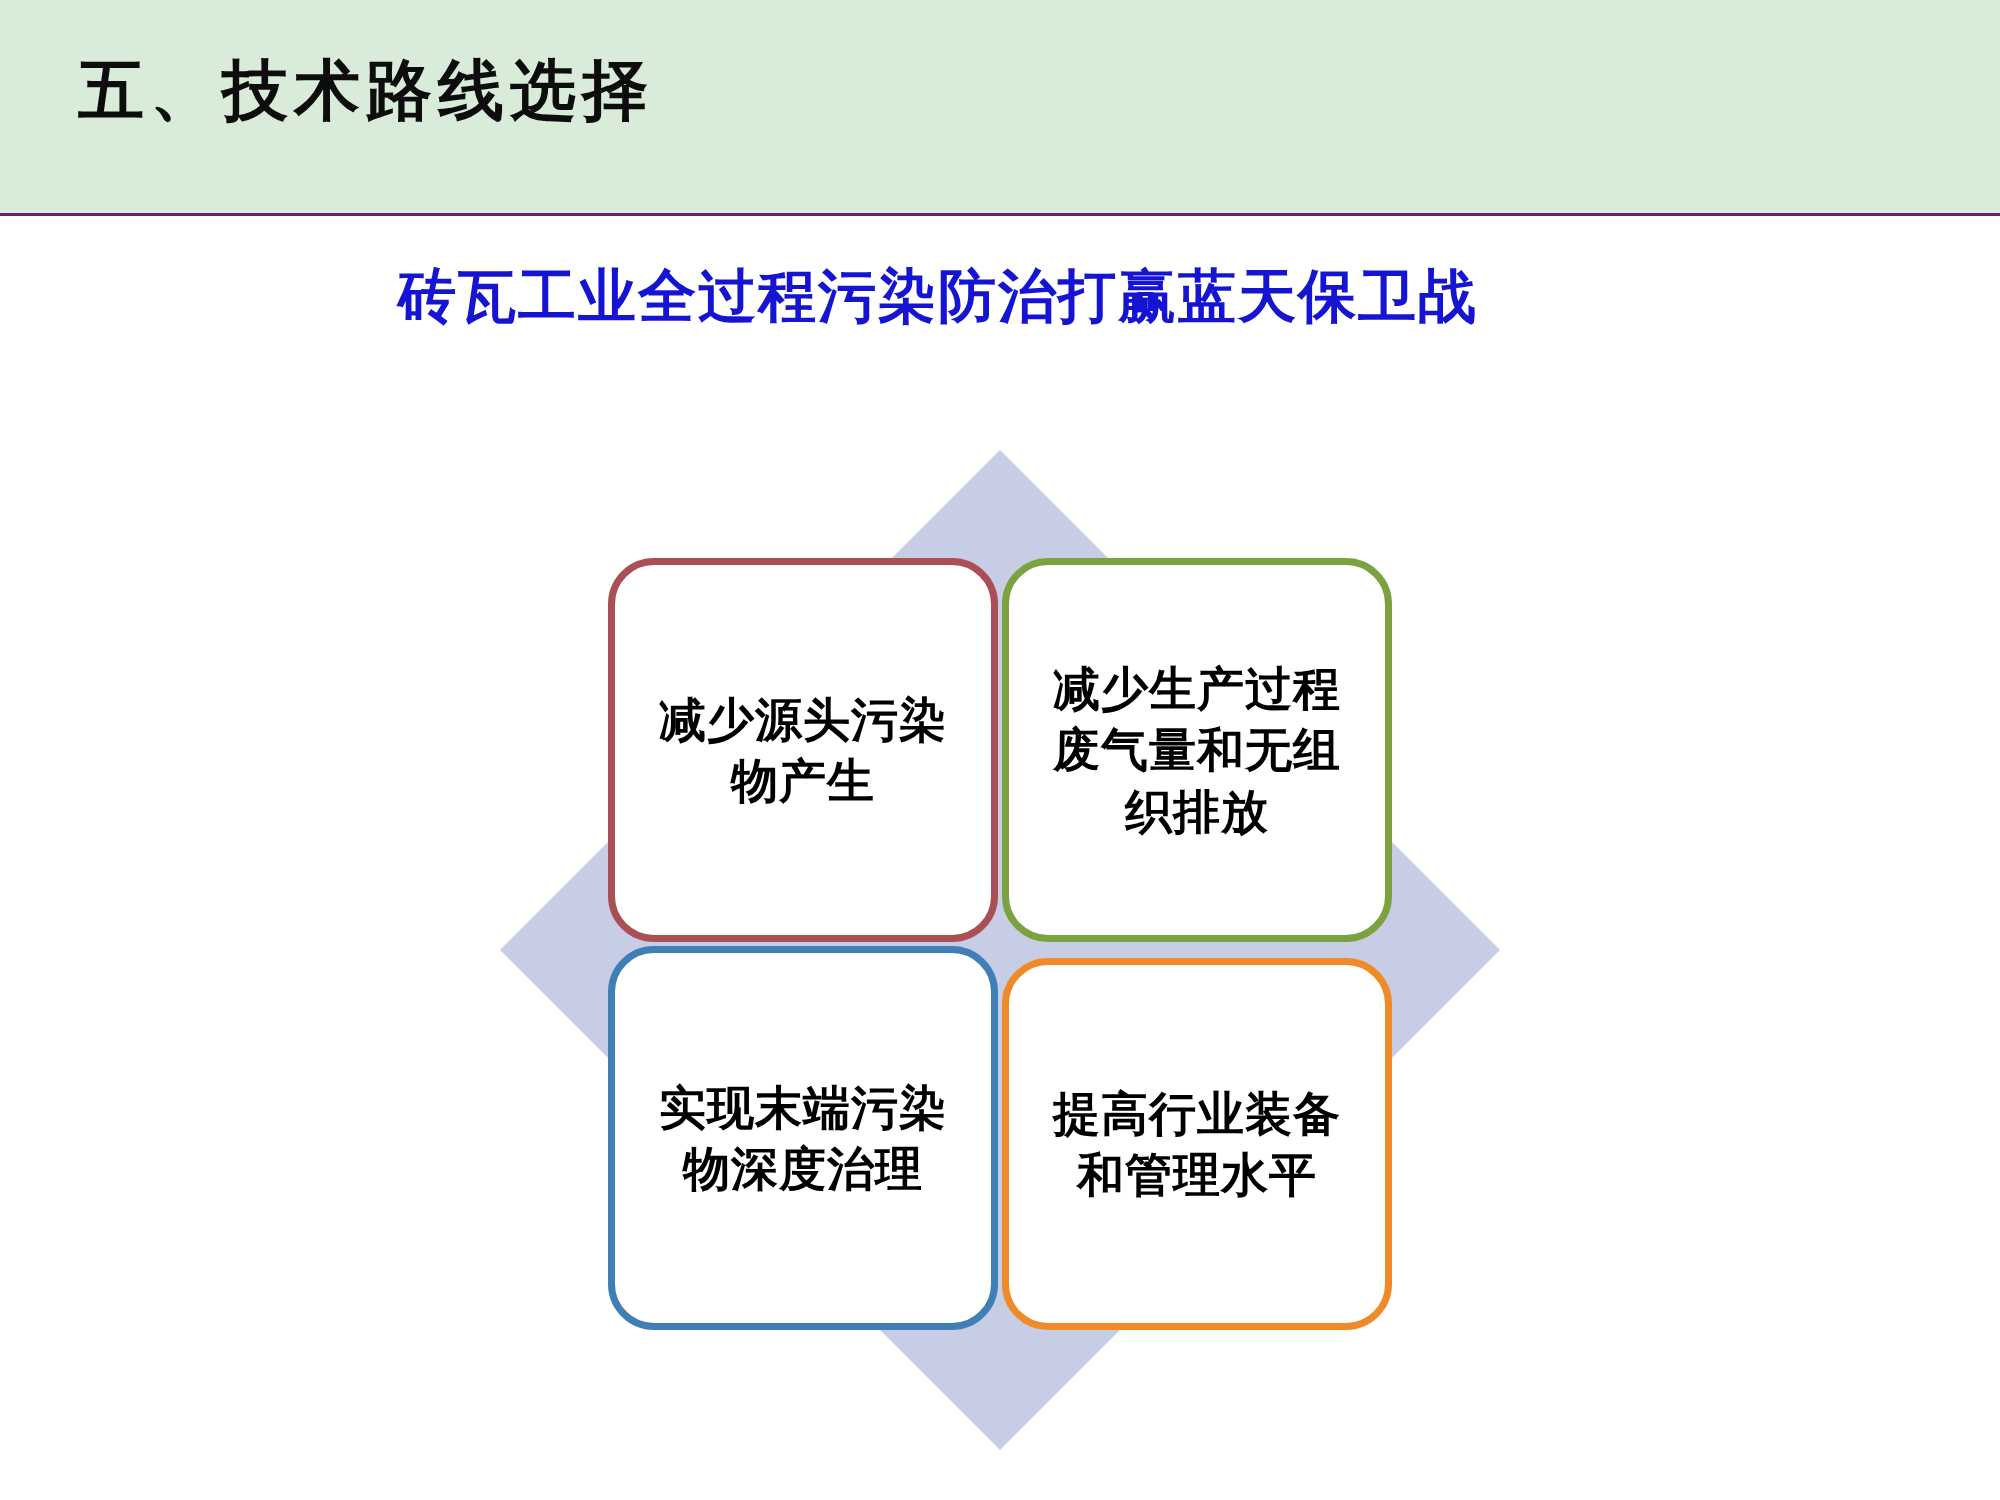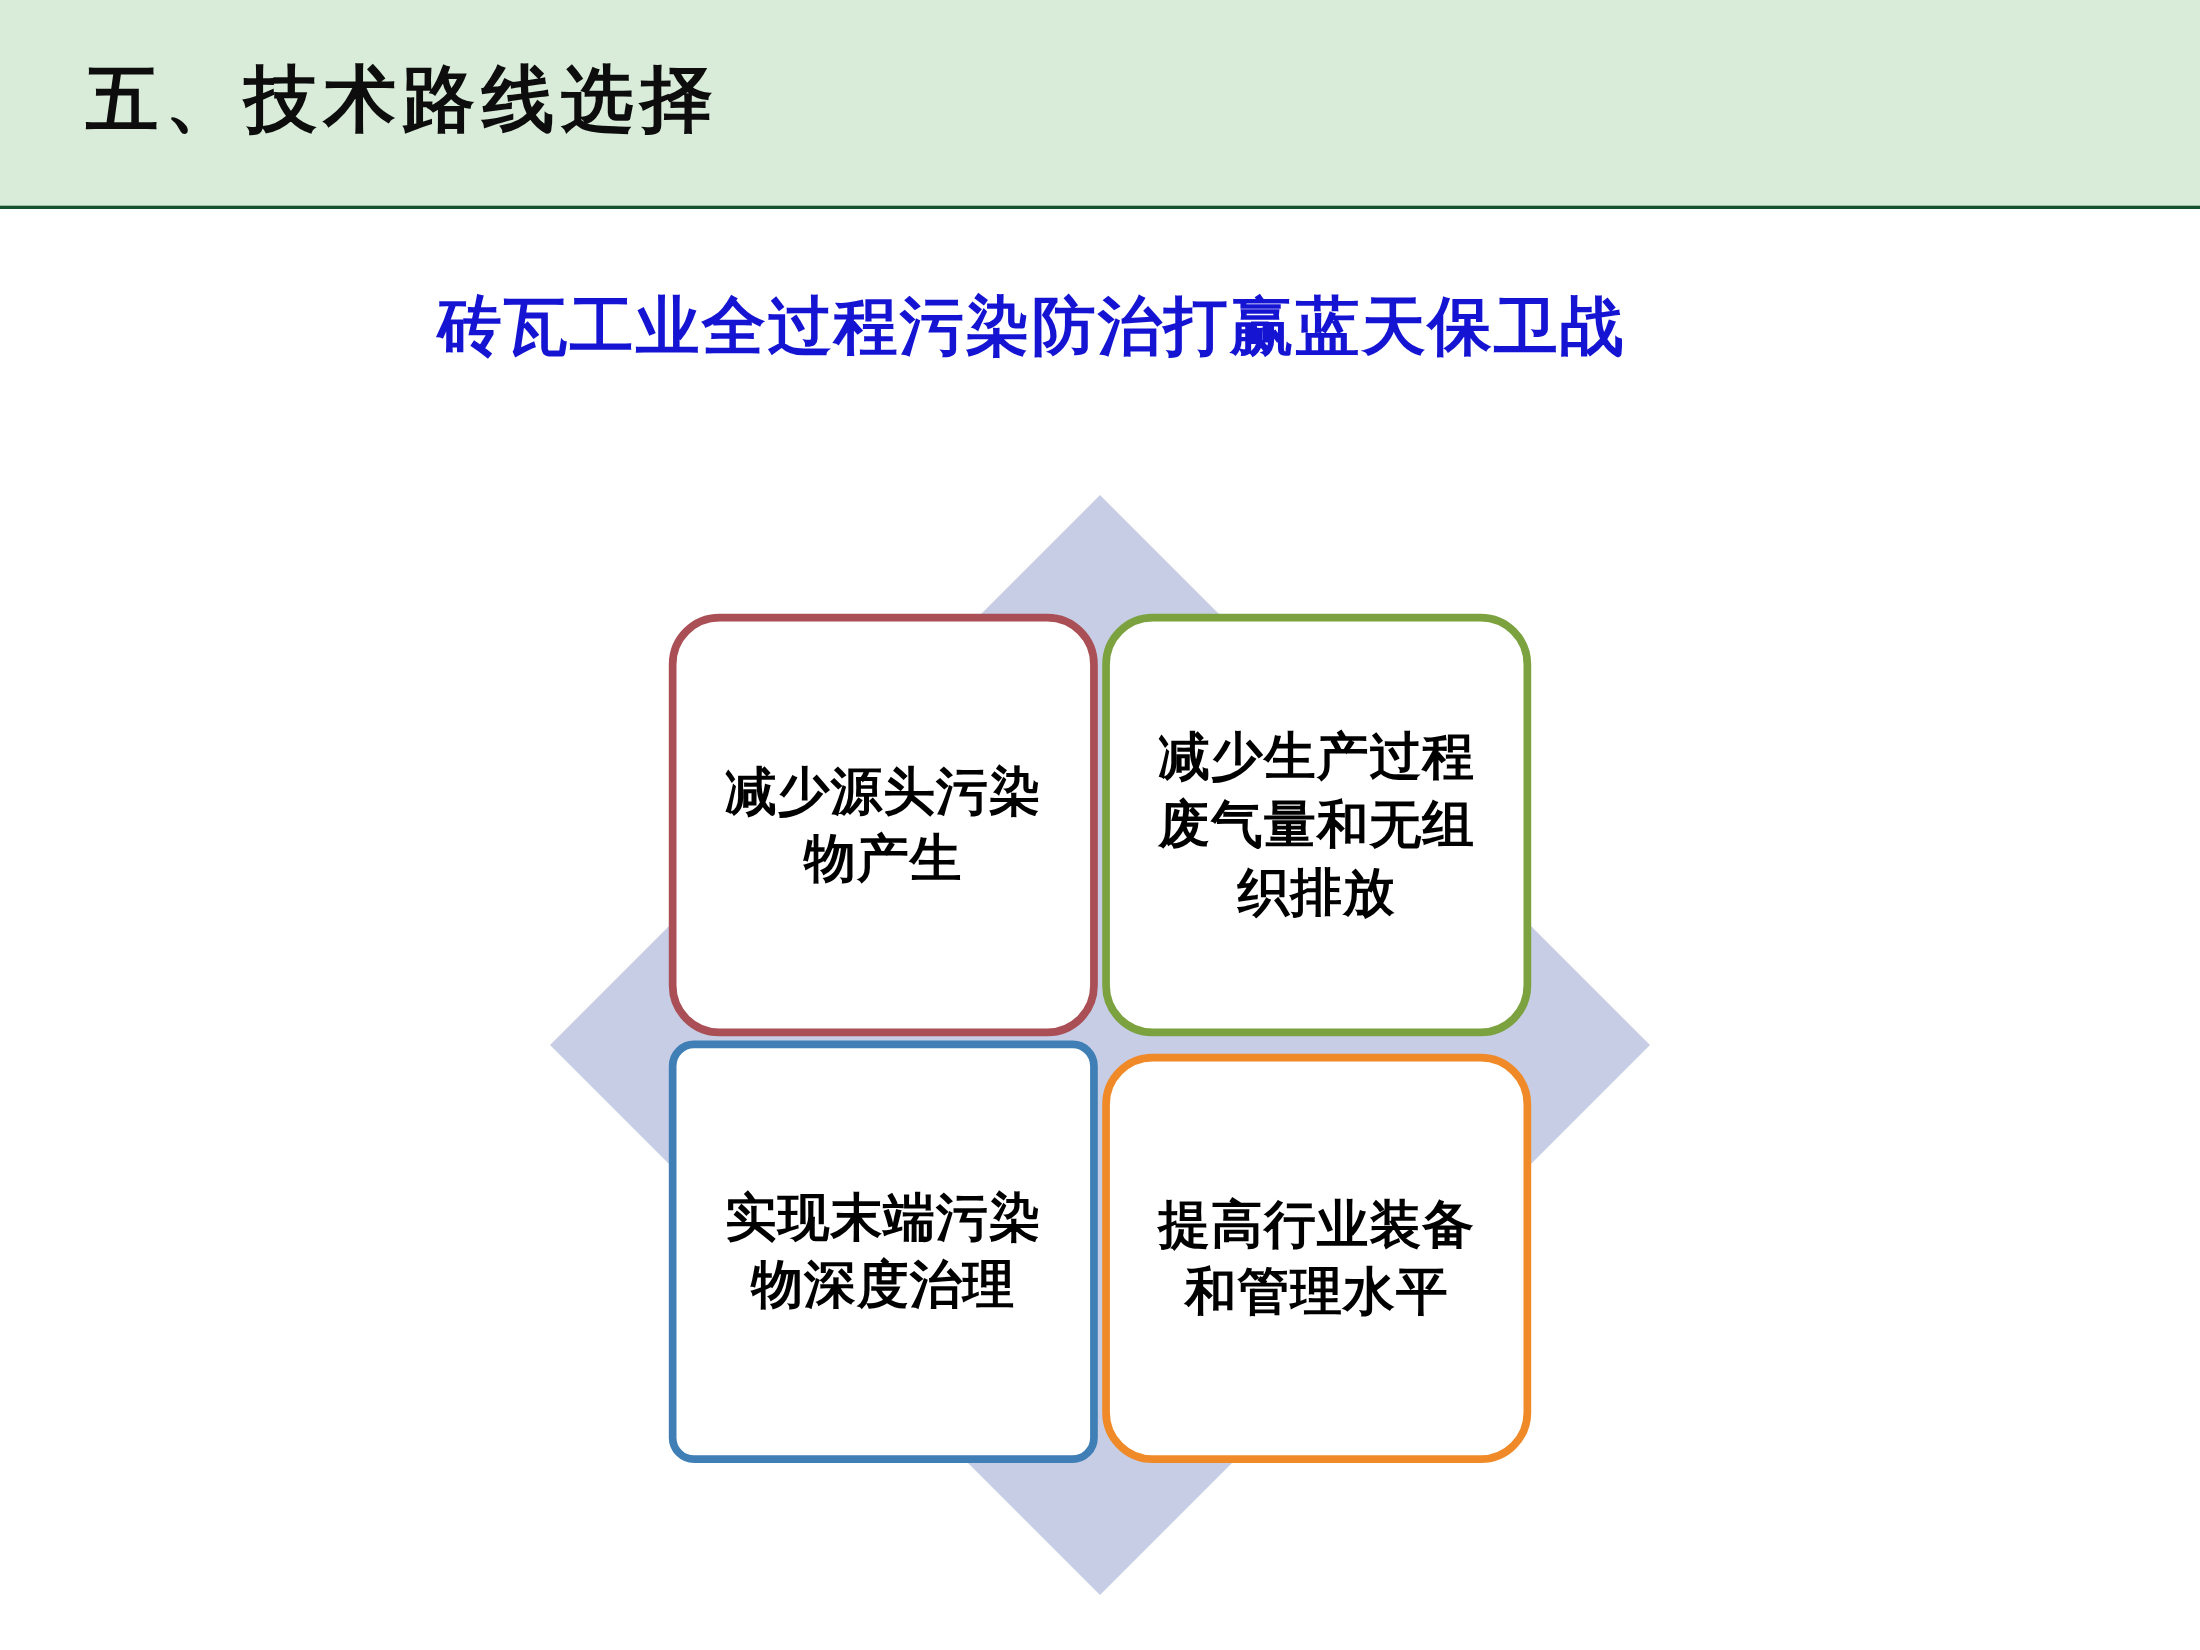--- a/index.html
+++ b/index.html
@@ -14,23 +14,23 @@
     overflow: hidden;
     font-family: "Liberation Sans", sans-serif;
   }
 
   
   .header-band {
     position: absolute;
     left: 0;
     top: 0;
     width: 2000px;
-    height: 190px;
+    height: 216px;
     background: #d9ecd9;
-    border-bottom: 3px solid #14532d;
+    border-bottom: 3px solid #701a75;
     box-sizing: border-box;
     padding-left: 19px;
   }
   .header-title {
     position: absolute;
     left: 78px;
     top: 46px;
     font-family: "DejaVu Serif", serif;
     font-size: 66px;
     font-weight: 700;
@@ -101,21 +101,21 @@
     font-size: 47px;
     font-weight: 700;
     color: #000000;
     line-height: 1.30;
     letter-spacing: 1px;
     word-break: break-all;
   }
   .card.c1 { border-color: #a94f55; }
   .card.c2 { border-color: #7ba councils; }
   .card.c2 { border-color: #7ba23f; }
-  .card.c3 { border-color: #3f7fb5; border-radius: 23px; }
+  .card.c3 { border-color: #3f7fb5; }
   .card.c4 { border-color: #f08a28; margin-top: 12px; }
 </style>
 </head>
 <body>
 
 <div class="header-band">
   <div class="header-title">五、技术路线选择</div>
 </div>
 
 <div class="slide-title">砖瓦工业全过程污染防治打赢蓝天保卫战</div>

